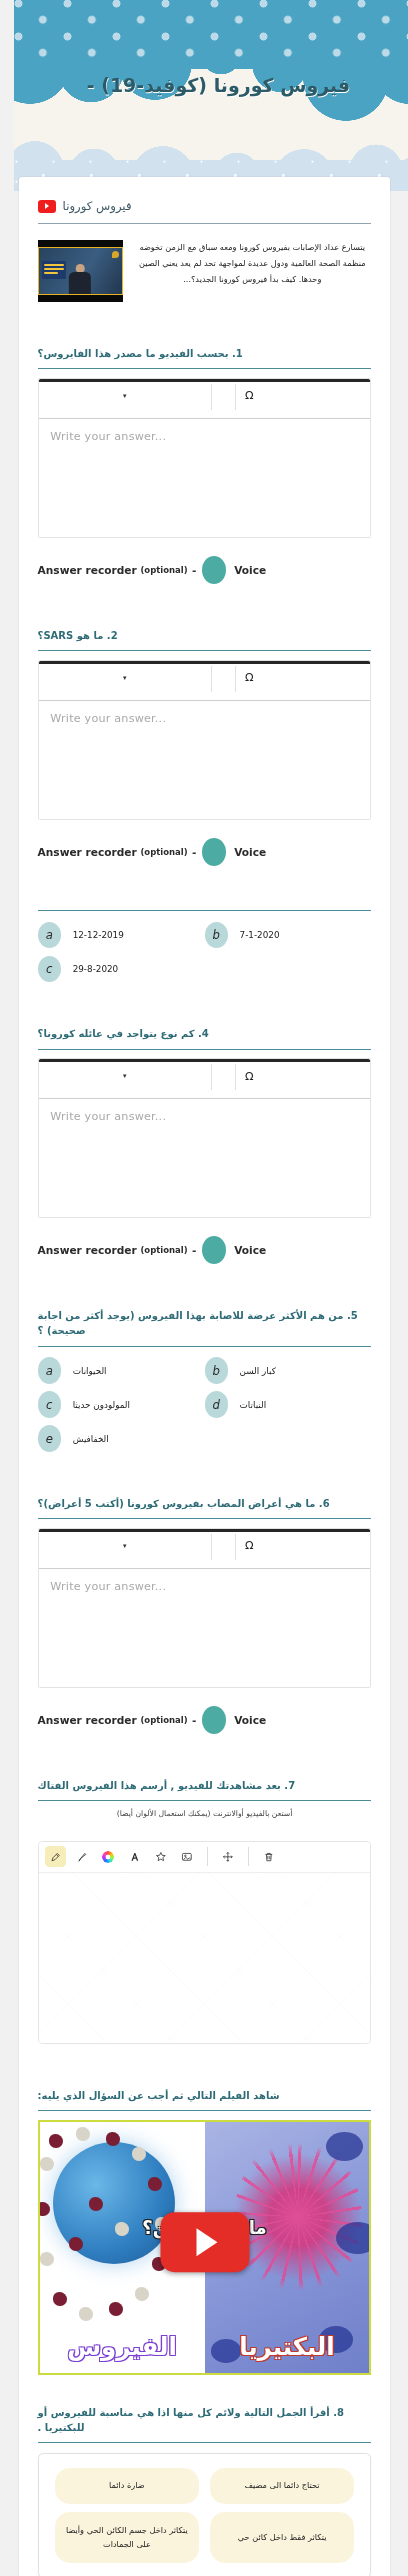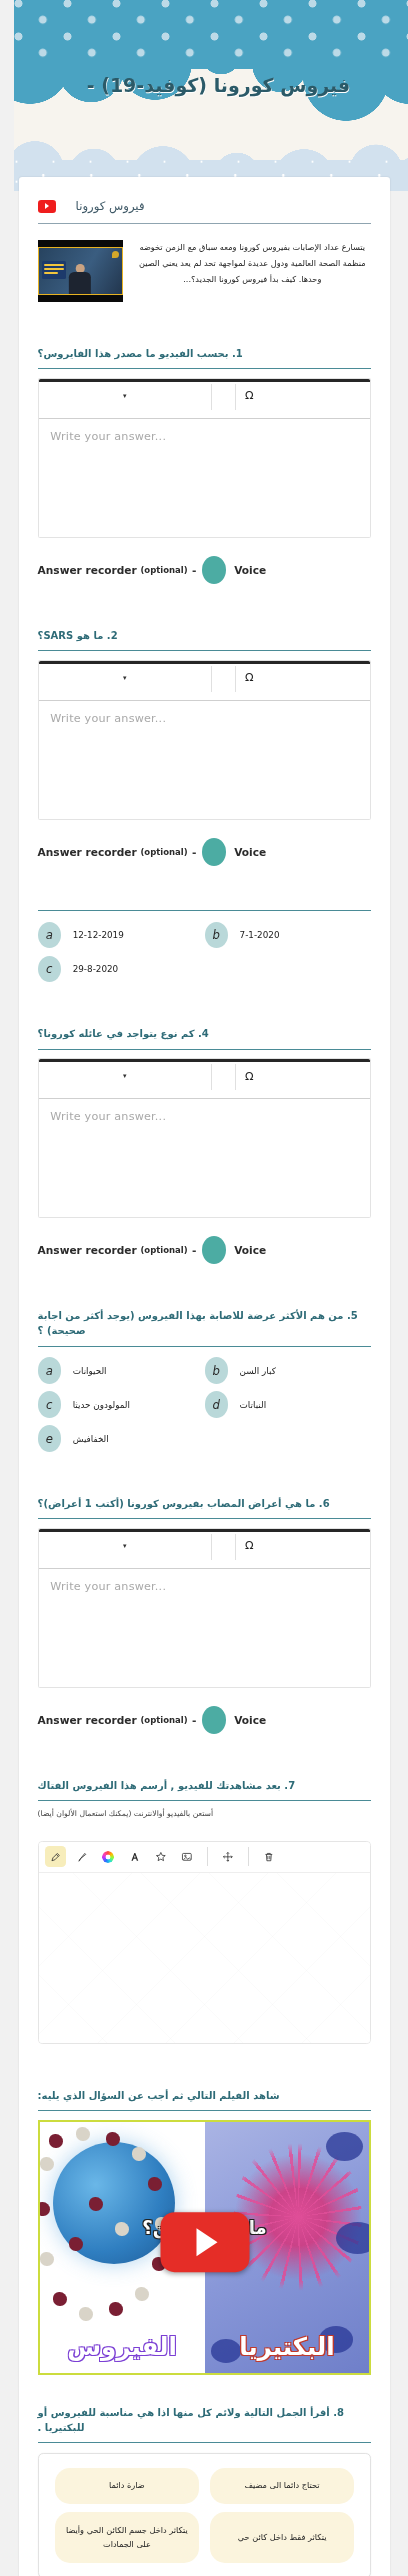--- a/index.html
+++ b/index.html
@@ -47,21 +47,21 @@
                       radial-gradient(circle, #ffffff 0.8px, transparent 1.3px);
     background-size: 48px 24.5px, 37px 20px; background-position: 5.3px 3.2px, 21px 11.7px;
   }
   
   .card {
     position: relative; z-index: 5; width: 371px; margin: -14px auto 0 auto;
     background: #ffffff; border-radius: 3.2px; box-shadow: 0 0.5px 2.1px rgba(0,0,0,.12);
     padding: 22.3px 18.6px 24px 18.6px;
   }
   
-  .section-head { direction: ltr; display: flex; align-items: center; gap: 20px; }
+  .section-head { direction: ltr; display: flex; align-items: center; gap: 7px; }
   .yt-icon { width: 18px; height: 12.8px; background: #ef1d1d; border-radius: 3.2px;
     display: inline-flex; align-items: center; justify-content: center; flex: 0 0 auto; }
   .yt-icon::after { content: ""; width: 0; height: 0; border-left: 4.8px solid #fff;
     border-top: 3.2px solid transparent; border-bottom: 3.2px solid transparent; margin-left: 1.1px; }
   .intro-heading { direction: rtl; font-size: 11.7px; color: #3e5866; font-weight: normal; }
   .hr-gray { border: none; border-top: 0.5px solid #8fa4b0; margin-top: 9.6px; }
   .intro-row { direction: ltr; display: flex; gap: 10.6px; margin-top: 16px; align-items: flex-start; }
   
   .video1 { width: 85px; height: 62px; background: #0a0a0a; flex: 0 0 auto;
     display: flex; align-items: center; padding: 7.4px 0; }
@@ -74,21 +74,21 @@
   .v1-logo { position: absolute; right: 2.7px; top: 2.7px; width: 7px; height: 7px;
     background: #e8b322; border-radius: 50% 50% 50% 0; opacity: .9; }
   .v1-caption { position: absolute; left: 3.2px; top: 12.8px; width: 24.5px; height: 18px;
     background: #1d3a6b; border-radius: 1.6px; padding: 2.7px 2.1px; }
   .v1-caption i { display: block; height: 2.1px; background: #f2c53d; border-radius: 1.1px; margin-bottom: 2.1px; }
   .v1-caption i:last-child { width: 70%; }
   .intro-desc { direction: rtl; text-align: center; font-size: 8.2px; line-height: 1.95; color: #222; flex: 1; }
   
   .q-block { margin-top: 44px; }
   .q-heading { direction: rtl; text-align: left; font-size: 10px; font-weight: bold; color: #2e6b77; line-height: 1.5; }
-  .q-note { direction: rtl; text-align: left; font-size: 7.7px; color: #444; margin-top: 7.4px; }
+  .q-note { direction: rtl; text-align: center; font-size: 7.7px; color: #444; margin-top: 7.4px; }
   .hr-teal { border: none; border-top: 0.5px solid #4a8b96; margin-top: 7.4px; }
   
   .editor { margin-top: 8.5px; border: 0.5px solid #e3e3e3; border-radius: 1.6px; background: #fff; }
   .ed-topbar { height: 3.2px; background: #262626; border-radius: 1.6px 1.6px 0 0; }
   .ed-toolbar { direction: ltr; display: flex; align-items: flex-start; height: 37px; border-bottom: 0.5px solid #cfcfcf; }
   .ed-font { width: 52%; display: flex; justify-content: center; padding-top: 9.6px; cursor: pointer; }
   .caret { font-size: 7px; color: #333; }
   .ed-sep { width: 0.5px; height: 25.5px; background: #e0e0e0; margin-top: 2.1px; }
   .ed-gap { width: 23.4px; }
   .ed-omega { background: none; border: none; font-size: 11.2px; color: #222; padding: 7.4px 0 0 9.6px; cursor: pointer; font-family: inherit; }
@@ -307,21 +307,21 @@
         <span class="opt-label">النباتات</span>
       </div>
       <div class="opt">
         <span class="opt-circle">e</span>
         <span class="opt-label">الخفافيش</span>
       </div>
     </div>
   </div>
 
   <div class="q-block">
-    <h3 class="q-heading">6. ما هي أعراض المصاب بفيروس كورونا (أكتب 1 أعراض)؟</h3>
+    <h3 class="q-heading">6. ما هي أعراض المصاب بفيروس كورونا (أكتب 5 أعراض)؟</h3>
     <hr class="hr-teal">
     <div class="editor">
       <div class="ed-topbar"></div>
       <div class="ed-toolbar">
         <div class="ed-font">
             <span class="caret">▾</span>
           </div>
         <div class="ed-sep"></div>
         <div class="ed-gap"></div>
         <div class="ed-sep"></div>

